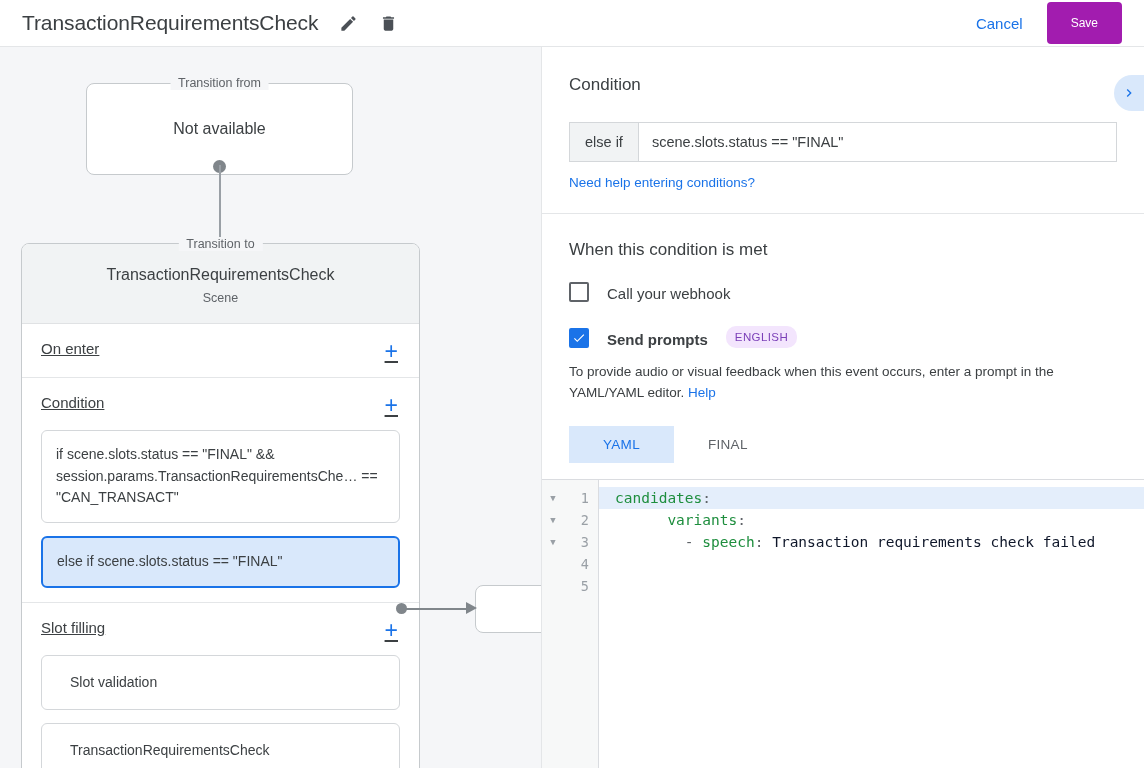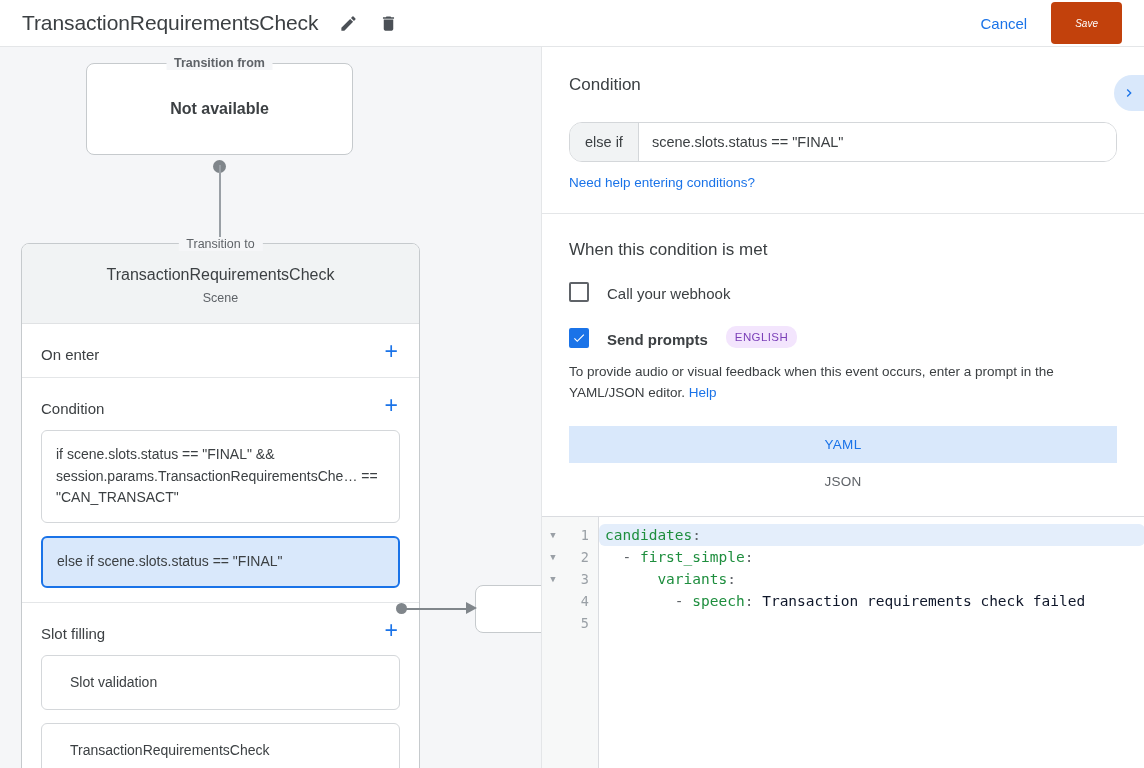--- a/index.html
+++ b/index.html
@@ -27,40 +27,40 @@
     display: flex; align-items: center; justify-content: center;
     cursor: pointer; border-radius: 50%; background: transparent; border: none;
   }
   .icon-btn:first-of-type { margin-left: 16px; }
   .topbar-spacer { flex: 1; }
   .cancel-btn {
     color: #1a73e8; font-size: 15px; background: none; border: none;
     cursor: pointer; padding: 8px 10px; font-family: inherit;
   }
   .save-btn {
-    background: #c2410c; color: #fff; border: none; border-radius: 4px;
-    font-size: 10px; font-family: inherit; padding: 0 24px; height: 42px;
-    margin-left: 14px; margin-right: 22px; cursor: pointer; font-style: italic;
+    background: #a21caf; color: #fff; border: none; border-radius: 4px;
+    font-size: 12px; font-family: inherit; padding: 0 24px; height: 42px;
+    margin-left: 14px; margin-right: 22px; cursor: pointer;
   }
 
   
   .canvas {
     position: absolute; left: 0; top: 47px; width: 541px; height: 721px;
     background: #f5f6f8; overflow: hidden;
   }
   .fieldset {
     position: absolute; border: 1px solid #c6cacd; border-radius: 8px;
     background: #fff;
   }
   .fieldset-legend {
     position: absolute; top: -8px; left: 50%; transform: translateX(-50%);
     background: #f5f6f8; padding: 0 8px; font-size: 12.5px; color: #5f6368;
     white-space: nowrap;
   }
-  #from-box { left: 86px; top: 16px; width: 267px; height: 92px; font-weight: bold; }
+  #from-box { left: 86px; top: 36px; width: 267px; height: 92px; }
   #from-box .body {
     display: flex; align-items: center; justify-content: center;
     height: 100%; font-size: 16px; color: #3c4043;
   }
   .connector {
     position: absolute; left: 219px; top: 118px; width: 2px; height: 98px;
     background: #9aa0a6;
   }
   .conn-dot {
     position: absolute; left: 213px; top: 113px; width: 13px; height: 13px;
@@ -79,22 +79,22 @@
   .to-head {
     background: #f1f3f4; border-radius: 7px 7px 0 0; padding: 22px 0 18px;
     text-align: center; border-bottom: 1px solid #e0e2e4;
   }
   .to-title { font-size: 16px; color: #3c4043; }
   .to-sub { font-size: 12.5px; color: #5f6368; margin-top: 7px; }
 
   .section { padding: 16px 19px 14px; border-bottom: 1px solid #e4e6e8; background:#fff; }
   .section:last-child { border-bottom: none; }
   .section-head {
-    display: flex; align-items: flex-end; justify-content: space-between;
-    font-size: 15px; color: #3c4043;
+    display: flex; align-items: flex-start; justify-content: space-between;
+    font-size: 15px; color: #3c4043; text-decoration: underline;
   }
   .plus-btn {
     color: #1a73e8; font-size: 23px; line-height: 1; cursor: pointer;
     background: none; border: none; font-family: inherit; padding: 0 2px;
   }
   .chip {
     margin-top: 13px; border: 1px solid #d4d7da; border-radius: 6px;
     padding: 13px 14px; font-size: 14px; color: #3c4043; line-height: 1.55;
     background: #fff; cursor: pointer; word-break: break-word;
   }
@@ -126,21 +126,21 @@
   }
   .expand-btn {
     position: absolute; right: 0; top: 28px; width: 30px; height: 36px;
     background: #d9e8fb; border-radius: 18px 0 0 18px;
     display: flex; align-items: center; justify-content: center;
     cursor: pointer; border: none; z-index: 6;
   }
   .panel-block { padding: 28px 27px 22px; }
   .panel-h { font-size: 17px; color: #3c4043; }
   .cond-input-row {
-    display: flex; margin-top: 27px; border: 1px solid #d4d7da; border-radius: 13px;
+    display: flex; margin-top: 27px; border: 1px solid #d4d7da; border-radius: 0;
     height: 40px; overflow: hidden;
   }
   .cond-prefix {
     background: #f1f3f4; border-right: 1px solid #d4d7da; padding: 0 15px;
     display: flex; align-items: center; font-size: 14.5px; color: #3c4043;
   }
   .cond-value {
     flex: 1; border: none; outline: none; padding: 0 13px; font-size: 14.5px;
     color: #3c4043; font-family: inherit; background: #fff;
   }
@@ -162,41 +162,41 @@
   }
   .check-label { margin-left: 18px; font-size: 15px; color: #3c4043; }
   .check-label.bold { font-weight: bold; }
   .badge {
     margin-left: 18px; background: #f3e5fd; color: #7b3fb8; font-size: 11.5px;
     padding: 5px 9px; border-radius: 10px; letter-spacing: 0.4px;
   }
   .hint { font-size: 13.5px; color: #3c4043; line-height: 1.55; max-width: 552px; }
   .hint a { color: #1a73e8; text-decoration: none; cursor: pointer; }
 
-  .tabs { display: flex; margin-top: 22px; flex-direction: column; }
+  .tabs { display: flex; margin-top: 22px; }
   .tab {
     padding: 11px 34px; font-size: 13.5px; color: #5f6368; cursor: pointer;
     background: none; border: none; font-family: inherit; letter-spacing: .3px;
   }
   .tab.active { background: #d9e8fb; color: #1a73e8; }
 
   .editor {
     margin-top: 16px; margin-left: 0; width: 603px; height: 300px;
     border-top: 1px solid #dadce0; display: flex; overflow: hidden;
     font-family: "DejaVu Sans Mono", "Liberation Mono", monospace;
   }
   .gutter {
     width: 57px; background: #f7f8f8; border-right: 1px solid #dadce0;
     padding-top: 7px; flex: none;
   }
   .gl { height: 22px; display: flex; align-items: center; font-size: 13.5px; color: #9aa0a6; }
   .fold { width: 22px; text-align: center; font-size: 9px; color: #9aa0a6; cursor: pointer; }
   .gl .num { flex: 1; text-align: right; padding-right: 9px; }
   .code { flex: 1; padding-top: 7px; overflow: hidden; }
-  .cl { height: 22px; line-height: 22px; font-size: 14.5px; white-space: pre; padding-left: 6px; border-radius: 6px; }
+  .cl { height: 22px; line-height: 22px; font-size: 14.5px; white-space: pre; padding-left: 16px; }
   .cl.hl { background: #e4eefb; }
   .k { color: #1e8e3e; }
   .p { color: #5f6368; }
   .v { color: #0f172a; }
 </style>
 </head>
 <body>
 
 <div id="app">
 
@@ -297,27 +297,27 @@
         <div class="cbox checked">
           <svg width="14" height="14" viewBox="0 0 24 24">
             <path fill="#ffffff" d="M9 16.17 4.83 12l-1.42 1.41L9 19 21 7l-1.41-1.41z"></path>
           </svg>
         </div>
         <span class="check-label bold">Send prompts</span>
         <span class="badge">ENGLISH</span>
       </div>
 
       <div class="hint">
-        <span>To provide audio or visual feedback when this event occurs, enter a prompt in the YAML/JSON editor.</span>
+        <span>To provide audio or visual feedback when this event occurs, enter a prompt in the YAML/YAML editor.</span>
         <a>Help</a>
       </div>
 
       <div class="tabs">
         <button class="tab active">YAML</button>
-        <button class="tab">JSON</button>
+        <button class="tab">FINAL</button>
       </div>
     </div>
 
     <div class="editor" style="margin-top:-6px;">
       <div class="gutter" id="gutter">
           <div class="gl">
             <span class="fold">▼</span>
             <span class="num">1</span>
           </div>
           <div class="gl">
@@ -332,20 +332,19 @@
             <span class="fold"></span>
             <span class="num">4</span>
           </div>
           <div class="gl">
             <span class="fold"></span>
             <span class="num">5</span>
           </div>
         </div>
       <div class="code" id="codearea">
           <div class="cl hl"><span class="p"></span><span class="k">candidates</span><span class="p">:</span><span class="v"></span></div>
-          <div class="cl"><span class="p">  - </span><span class="k">first_simple</span><span class="p">:</span><span class="v"></span></div>
           <div class="cl"><span class="p">      </span><span class="k">variants</span><span class="p">:</span><span class="v"></span></div>
           <div class="cl"><span class="p">        - </span><span class="k">speech</span><span class="p">:</span><span class="v"> Transaction requirements check failed</span></div>
           <div class="cl"></div>
         </div>
     </div>
   </div>
 </div>
 
 </body></html>

